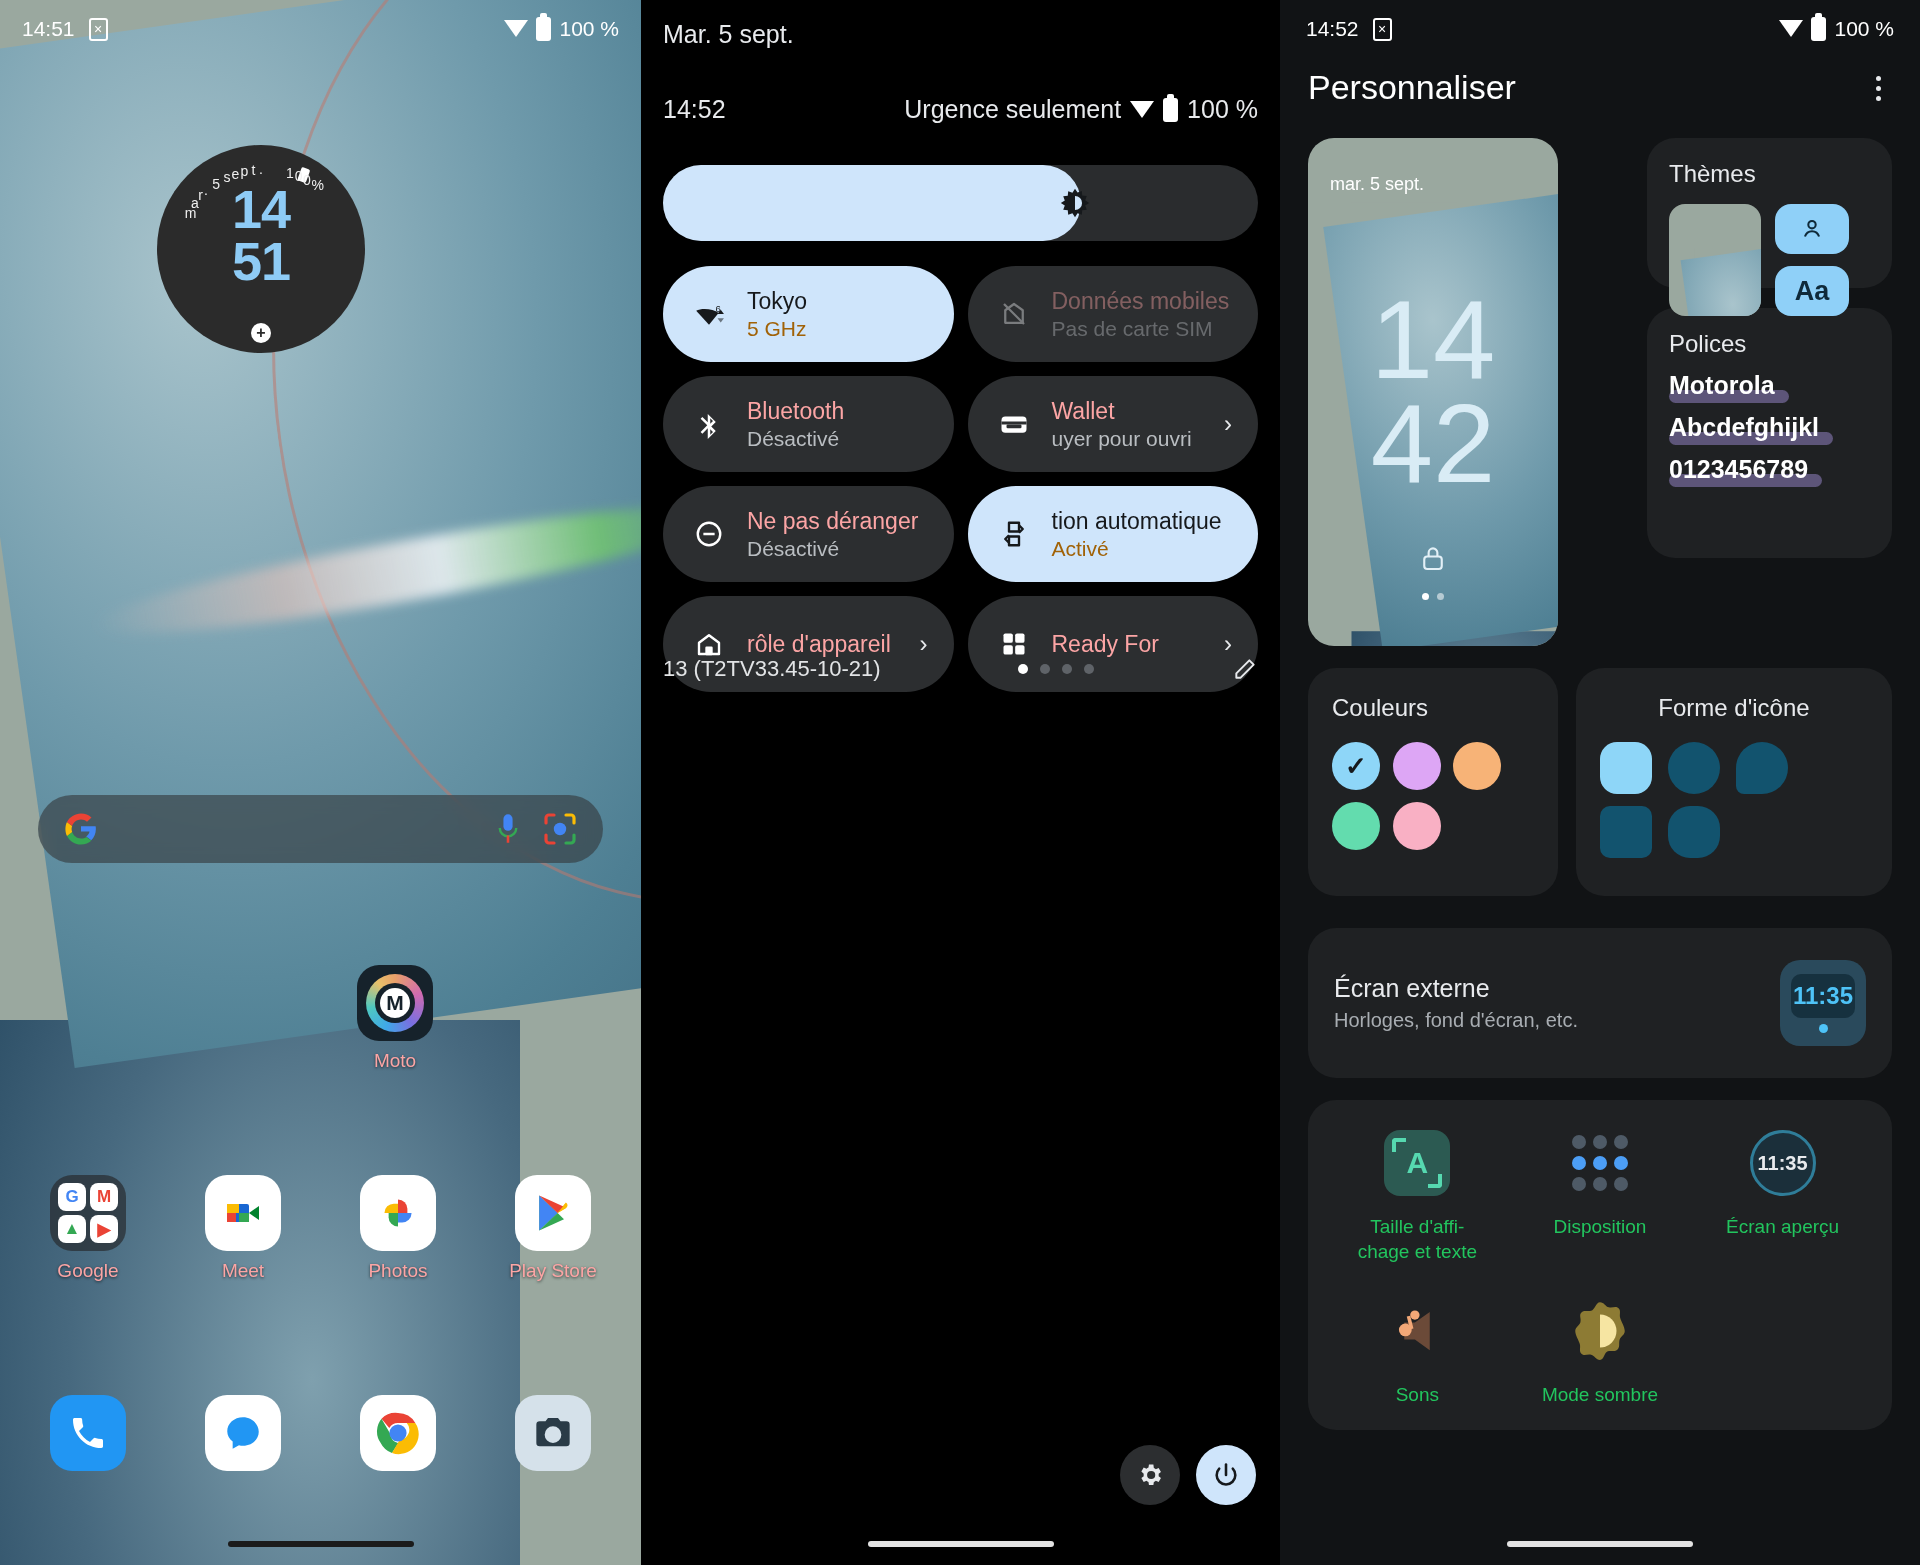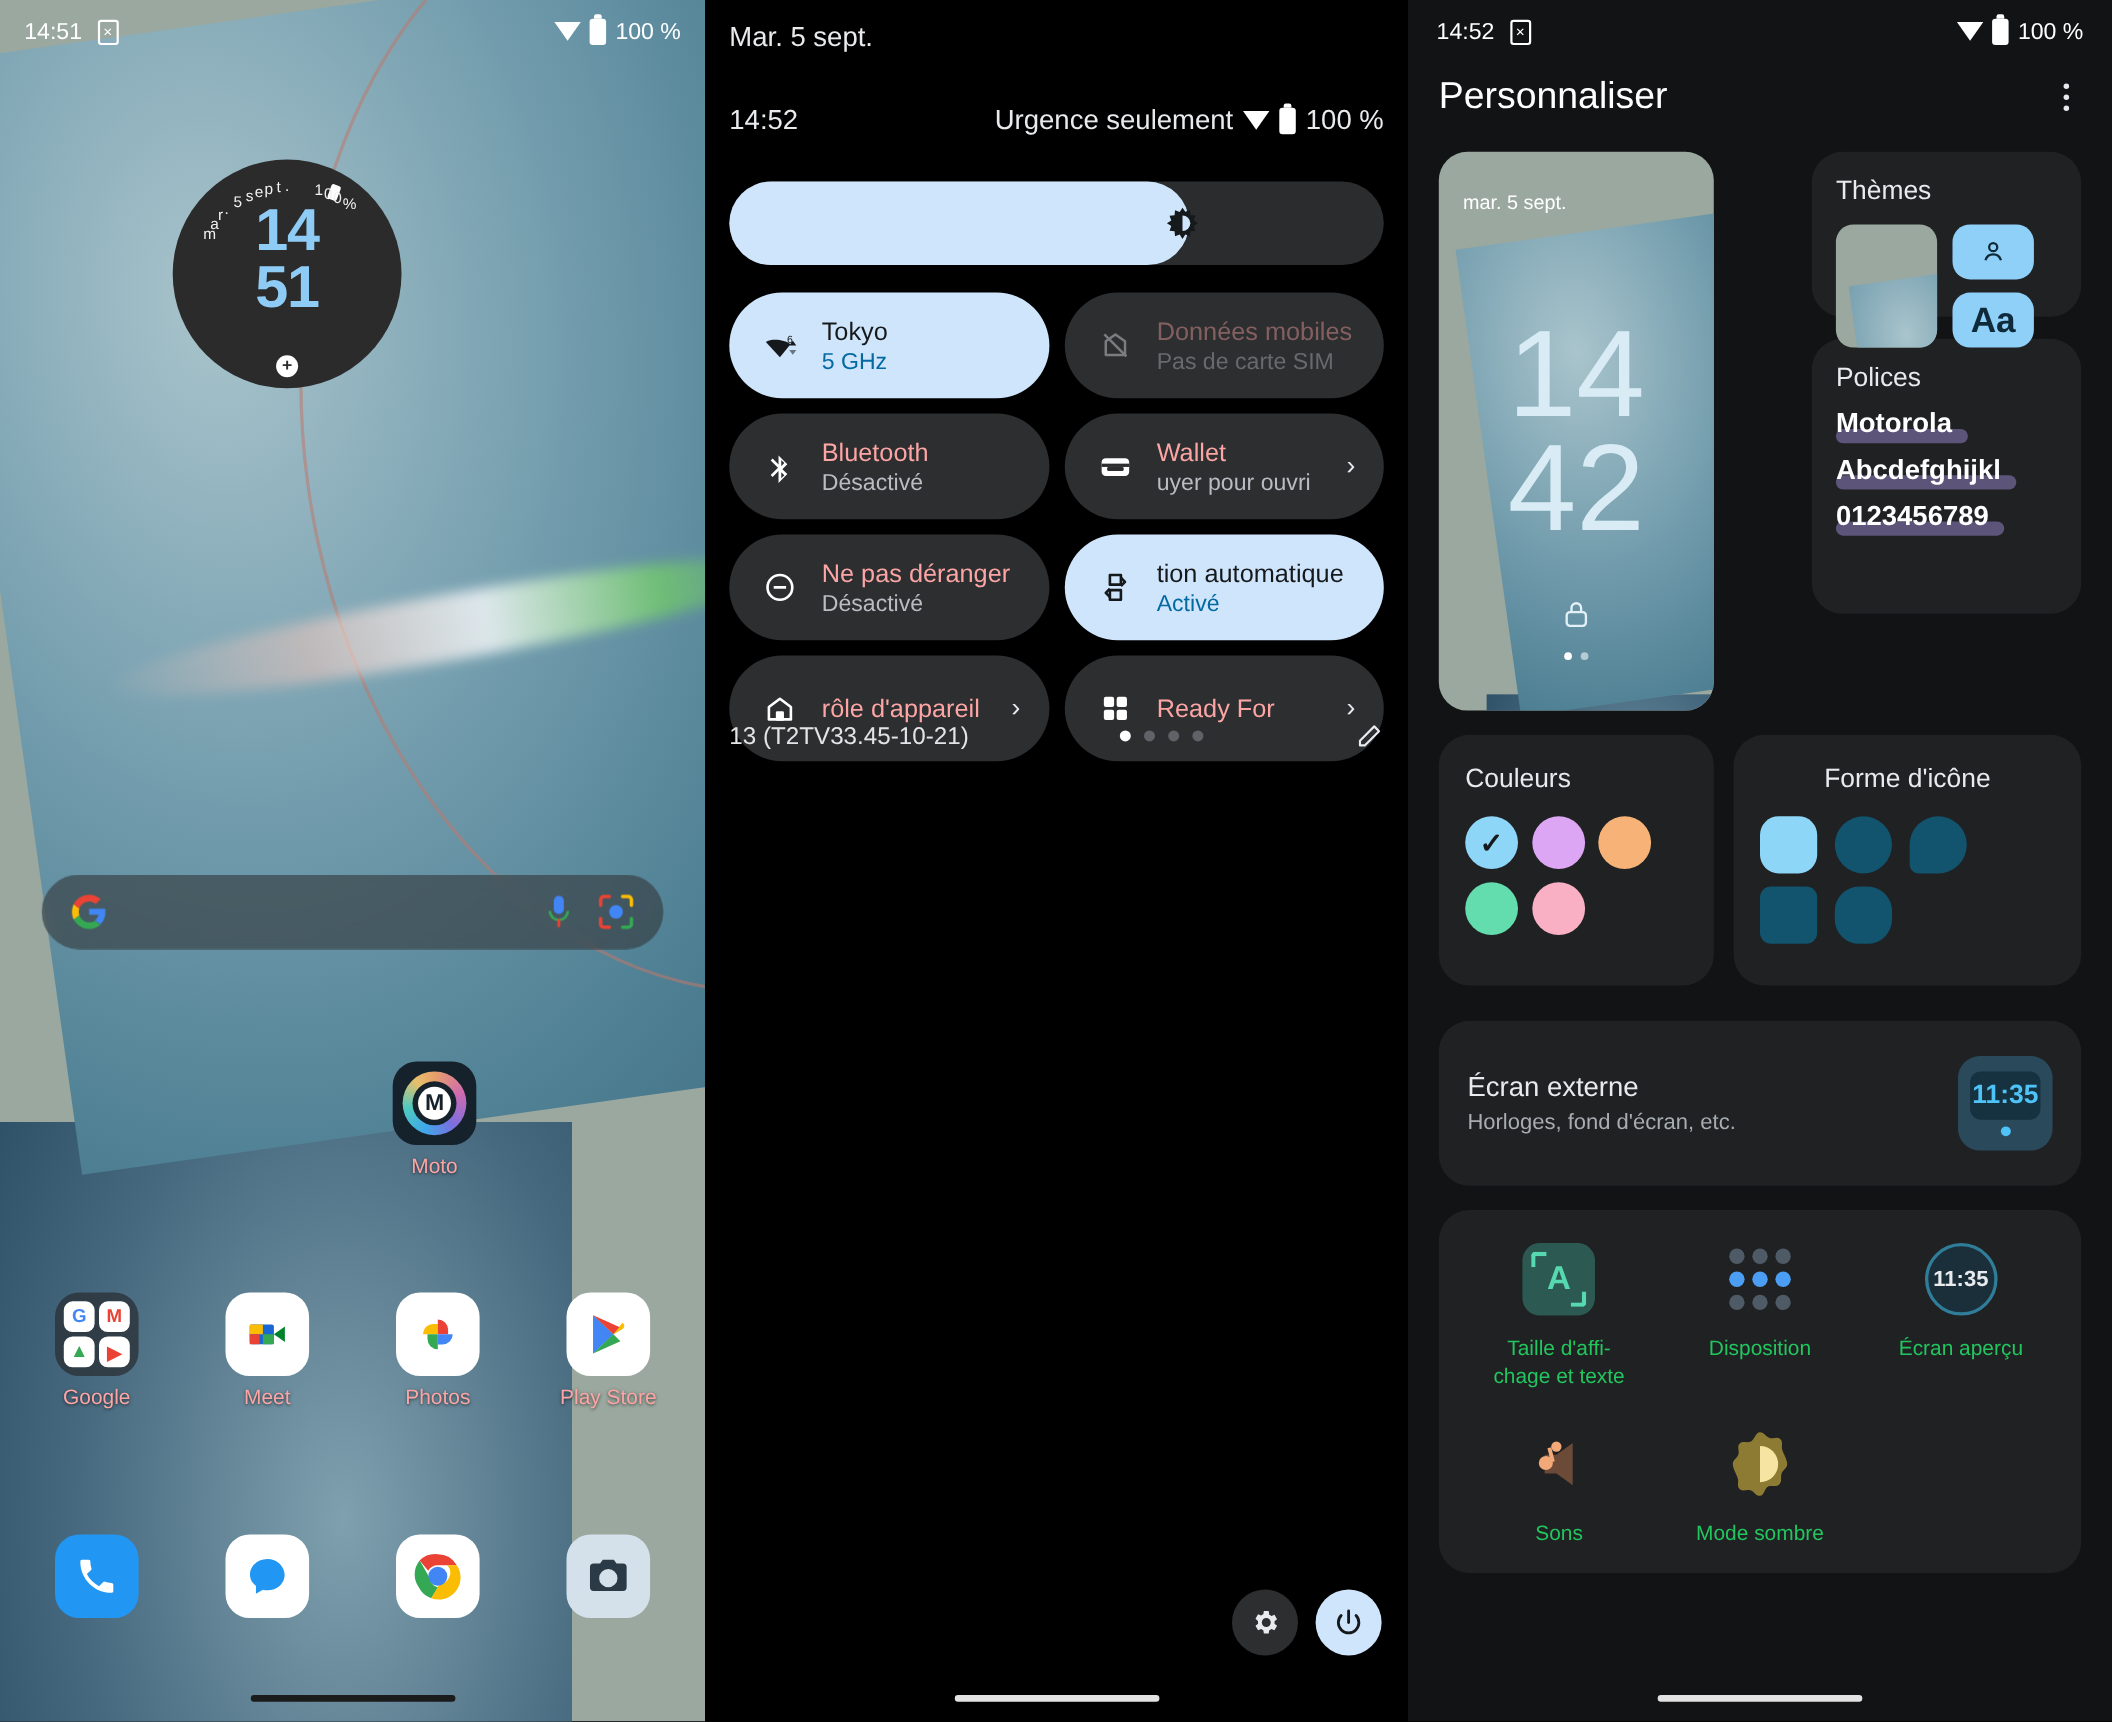--- a/index.html
+++ b/index.html
@@ -114,21 +114,21 @@
     display:flex; align-items:center; padding:0 0 0 28px; gap:20px; overflow:hidden; }
   .tile2.on { background:#cfe5fb; }
   .tile2 .tl-ico { width:36px; min-width:36px; display:flex; align-items:center;
     justify-content:center; color:#e8eaed; }
   .tile2.on .tl-ico { color:#16191c; }
   .tile2.off-dim .tl-ico, .tile2.off-dim .tl-txt { opacity:.42; }
   .tl-txt { min-width:0; }
   .tl-t { color:#fca5a5; font-size:23px; white-space:nowrap; }
   .tl-s { color:#b9bdc1; font-size:21px; white-space:nowrap; margin-top:2px; }
   .tile2.on .tl-t { color:#16191c; }
-  .tile2.on .tl-s { color:#0369a1; }
+  .tile2.on .tl-s { color:#a16207; }
   .chev { margin-left:auto; margin-right:26px; color:#e8eaed; font-size:24px; }
 
   .qs-footer { position:absolute; left:22px; right:22px; top:656px;
     display:flex; align-items:center; justify-content:space-between; }
   .build { color:#e2e4e6; font-size:22px; }
   .dots { display:flex; gap:12px; align-items:center; }
   .dots i { width:10px; height:10px; border-radius:50%; background:#5f6368; display:block; }
   .dots i.act { background:#fff; }
   .pencil { color:#e8eaed; font-size:26px; }
 
@@ -165,21 +165,21 @@
   .pv-dots i.act { background:#fff; }
 
   .right-col { position:absolute; right:0; top:0; width:245px; }
   .themes { height:150px; padding:22px; }
   .themes-row { display:flex; gap:14px; margin-top:16px; }
   .th-wall { width:92px; height:112px; border-radius:16px; overflow:hidden; position:relative;
     background:#9aa89f; }
   .th-btns { display:flex; flex-direction:column; gap:12px; }
   .th-btn { width:74px; height:50px; border-radius:16px; background:#8fd0f8;
     display:flex; align-items:center; justify-content:center; color:#0f2a3a;
-    font-size:32px; font-weight:600;text-align:right; }
+    font-size:27px; font-weight:600;text-align:right; }
 
   .polices { margin-top:20px; height:250px; padding:22px; }
   .pol-line { font-weight:800; font-size:25px; color:#fff; position:relative;
     display:inline-block; margin-top:12px; line-height:30px; }
   .pol-line::after { content:""; position:absolute; left:0; right:-14px; bottom:-3px;
     height:13px; background:#5d5579; border-radius:7px; z-index:-1; }
   .pol-wrap { position:relative; z-index:1; }
 
   .mid-row { position:absolute; left:0; right:0; top:530px; display:flex; gap:18px; }
   .couleurs { width:250px; height:228px; padding:26px 24px; }

